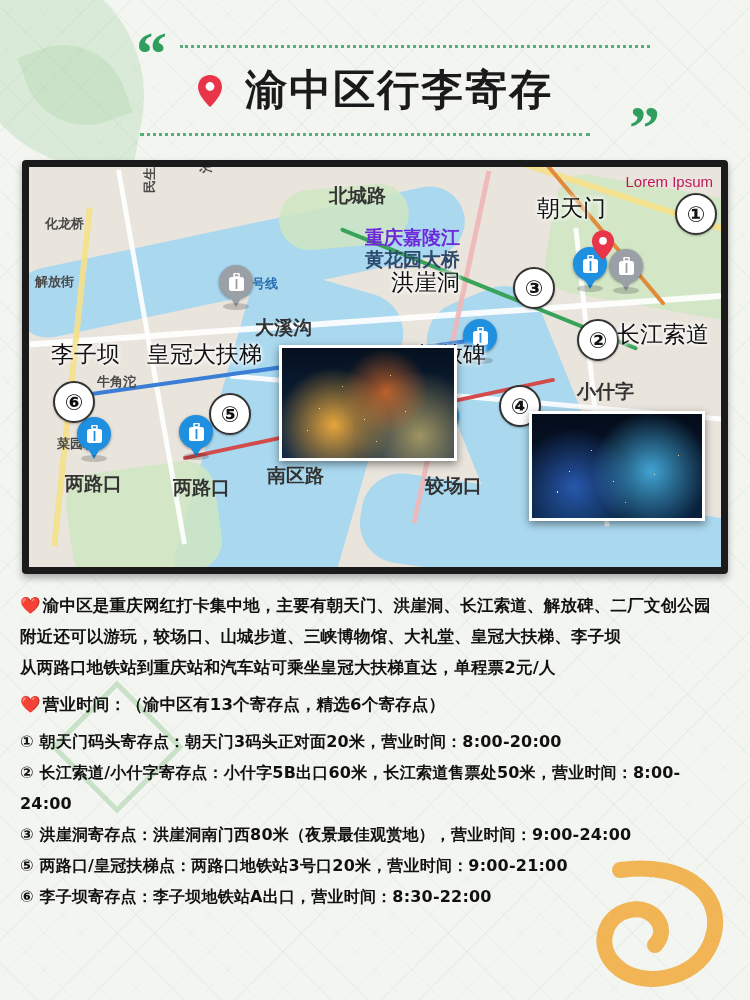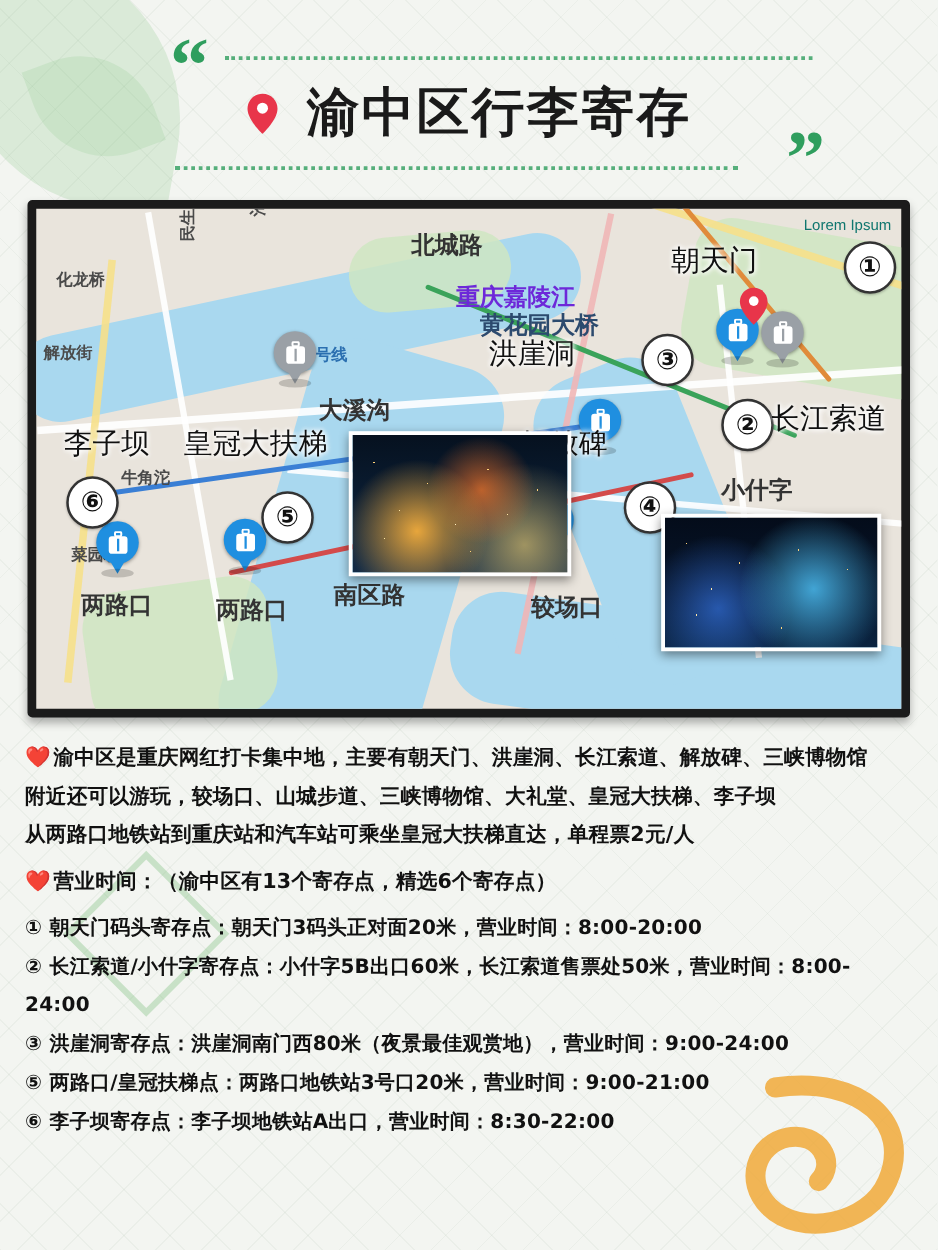--- a/index.html
+++ b/index.html
@@ -158,21 +158,21 @@
       radial-gradient(1px 1px at 15% 75%, #ffe9a8 50%, transparent 51%),
       radial-gradient(1px 1px at 55% 85%, #ffd37a 50%, transparent 51%);
   }
   .photo .night.blue{
     background:
       radial-gradient(circle at 70% 55%, rgba(80,200,255,.8), transparent 45%),
       radial-gradient(circle at 25% 70%, rgba(60,130,255,.6), transparent 40%),
       linear-gradient(#040c1a,#07162c 60%,#0a2340);
   }
   .watermark{
-    position:absolute;right:8px;top:6px;font-size:12px;color:#0f766e;
+    position:absolute;right:8px;top:6px;font-size:15px;color:#be185d;
     font-family:"Liberation Sans",sans-serif;
   }
 
   
   .body-text{
     margin:16px 20px 0 20px;
     font-family:"DejaVu Sans","Liberation Sans",sans-serif;
     color:#111;
   }
   .para{
@@ -235,21 +235,21 @@
       <div class="metro m-green" style="left:300px;top:120px;width:320px;transform:rotate(22deg);"></div>
       <div class="metro m-red" style="left:150px;top:250px;width:380px;transform:rotate(-12deg);"></div>
       <div class="metro m-orange" style="left:430px;top:40px;width:250px;transform:rotate(50deg);"></div>
 
       <div class="maplabel lg" style="left:300px;top:16px;">北城路</div>
       <div class="maplabel" style="left:16px;top:48px;">化龙桥</div>
       <div class="maplabel rot" style="left:168px;top:6px;">沧白路</div>
       <div class="maplabel rot" style="left:112px;top:26px;">民生路</div>
       <div class="maplabel" style="left:6px;top:106px;">解放街</div>
       <div class="maplabel lg" style="left:336px;top:58px;color:#6d28d9;">重庆嘉陵江</div>
-      <div class="maplabel lg" style="left:336px;top:80px;color:#2c4a6e;margin-left:19px;">黄花园大桥</div>
+      <div class="maplabel lg" style="left:336px;top:80px;color:#2c4a6e;">黄花园大桥</div>
       <div class="maplabel lg" style="left:226px;top:148px;">大溪沟</div>
       <div class="maplabel" style="left:68px;top:206px;">牛角沱</div>
       <div class="maplabel lg" style="left:548px;top:212px;">小什字</div>
       <div class="maplabel lg" style="left:396px;top:306px;">较场口</div>
       <div class="maplabel lg" style="left:36px;top:304px;">两路口</div>
       <div class="maplabel lg" style="left:144px;top:308px;">两路口</div>
       <div class="maplabel lg" style="left:238px;top:296px;">南区路</div>
       <div class="maplabel" style="left:28px;top:268px;">菜园坝</div>
       <div class="maplabel blue" style="left:214px;top:108px;">1号线</div>
 
@@ -358,21 +358,21 @@
     <div class="photo" style="left:250px;top:178px;width:172px;height:110px;">
       <div class="night"></div>
     </div>
     <div class="photo" style="left:500px;top:244px;width:170px;height:104px;">
       <div class="night blue"></div>
     </div>
   </div>
 
   <div class="body-text">
     <div class="para">
-      <span class="heart">❤️</span><span>渝中区是重庆网红打卡集中地，主要有朝天门、洪崖洞、长江索道、解放碑、三峡博物馆</span>
+      <span class="heart">❤️</span><span>渝中区是重庆网红打卡集中地，主要有朝天门、洪崖洞、长江索道、解放碑、二厂文创公园</span>
     </div>
     <div class="para">附近还可以游玩，较场口、山城步道、三峡博物馆、大礼堂、皇冠大扶梯、李子坝</div>
     <div class="para">从两路口地铁站到重庆站和汽车站可乘坐皇冠大扶梯直达，单程票2元/人</div>
     <div class="gap"></div>
     <div class="para">
       <span class="heart">❤️</span><span>营业时间：（渝中区有13个寄存点，精选6个寄存点）</span>
     </div>
     <div class="gap"></div>
     <div class="list-item">① 朝天门码头寄存点：朝天门3码头正对面20米，营业时间：8:00-20:00</div>
     <div class="list-item">② 长江索道/小什字寄存点：小什字5B出口60米，长江索道售票处50米，营业时间：8:00-24:00</div>

